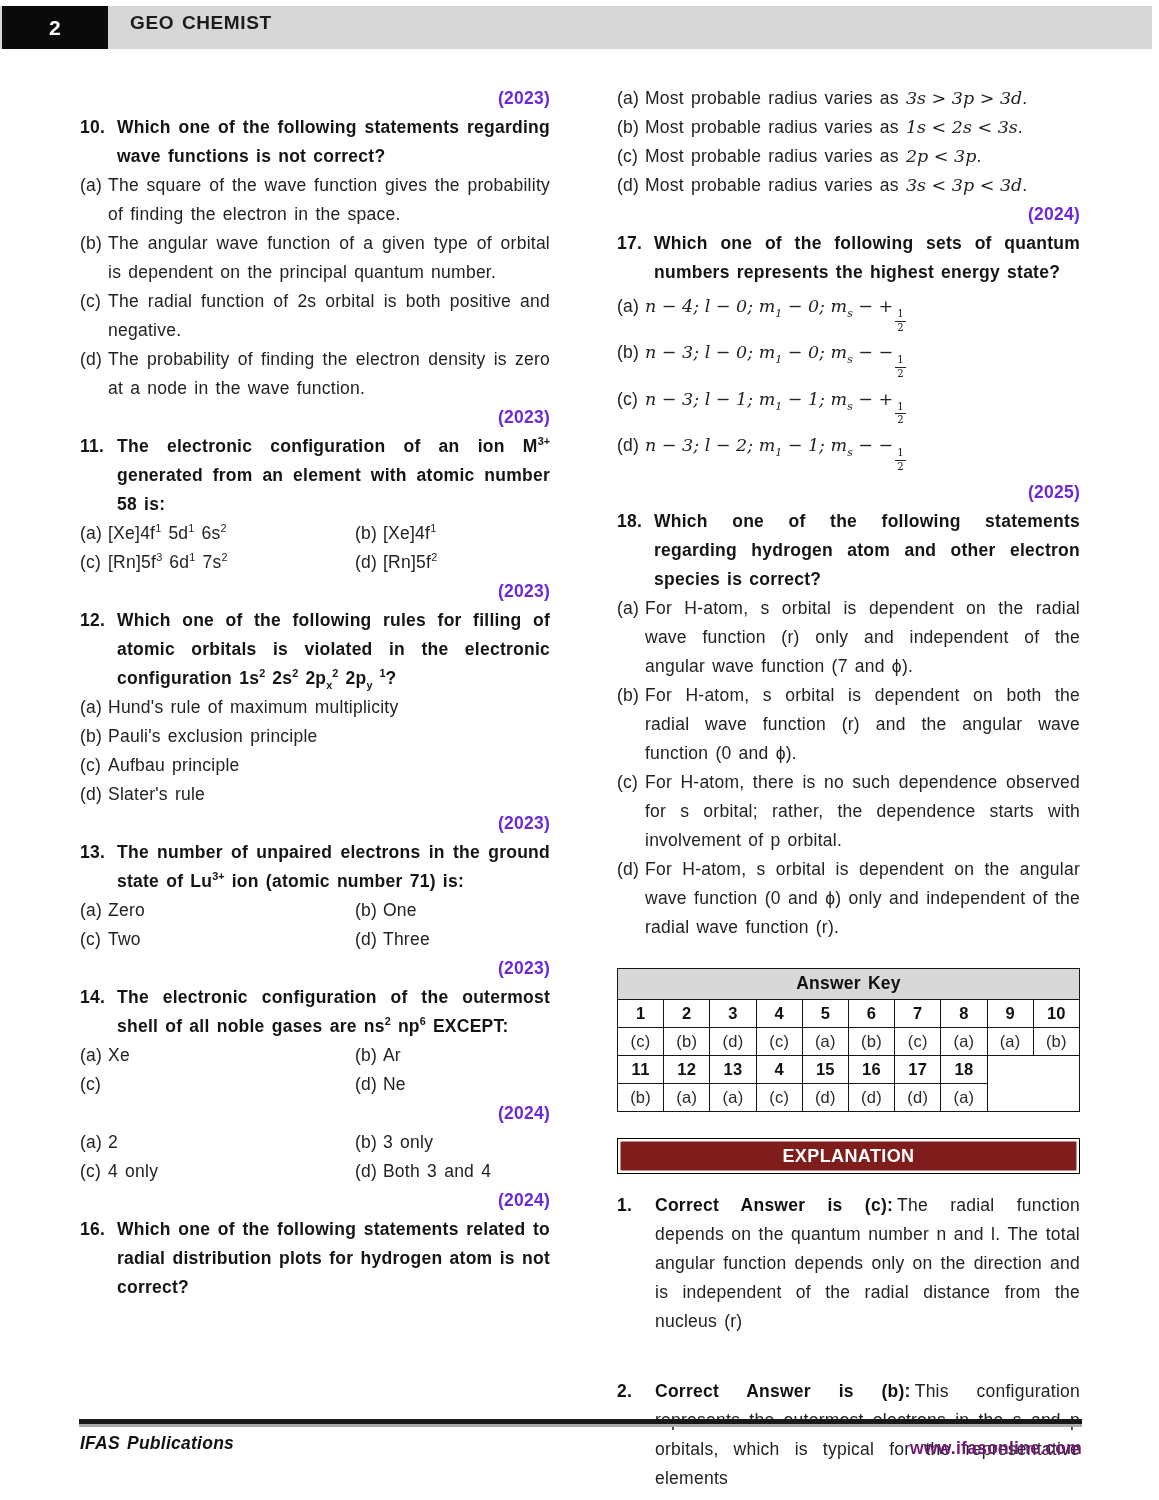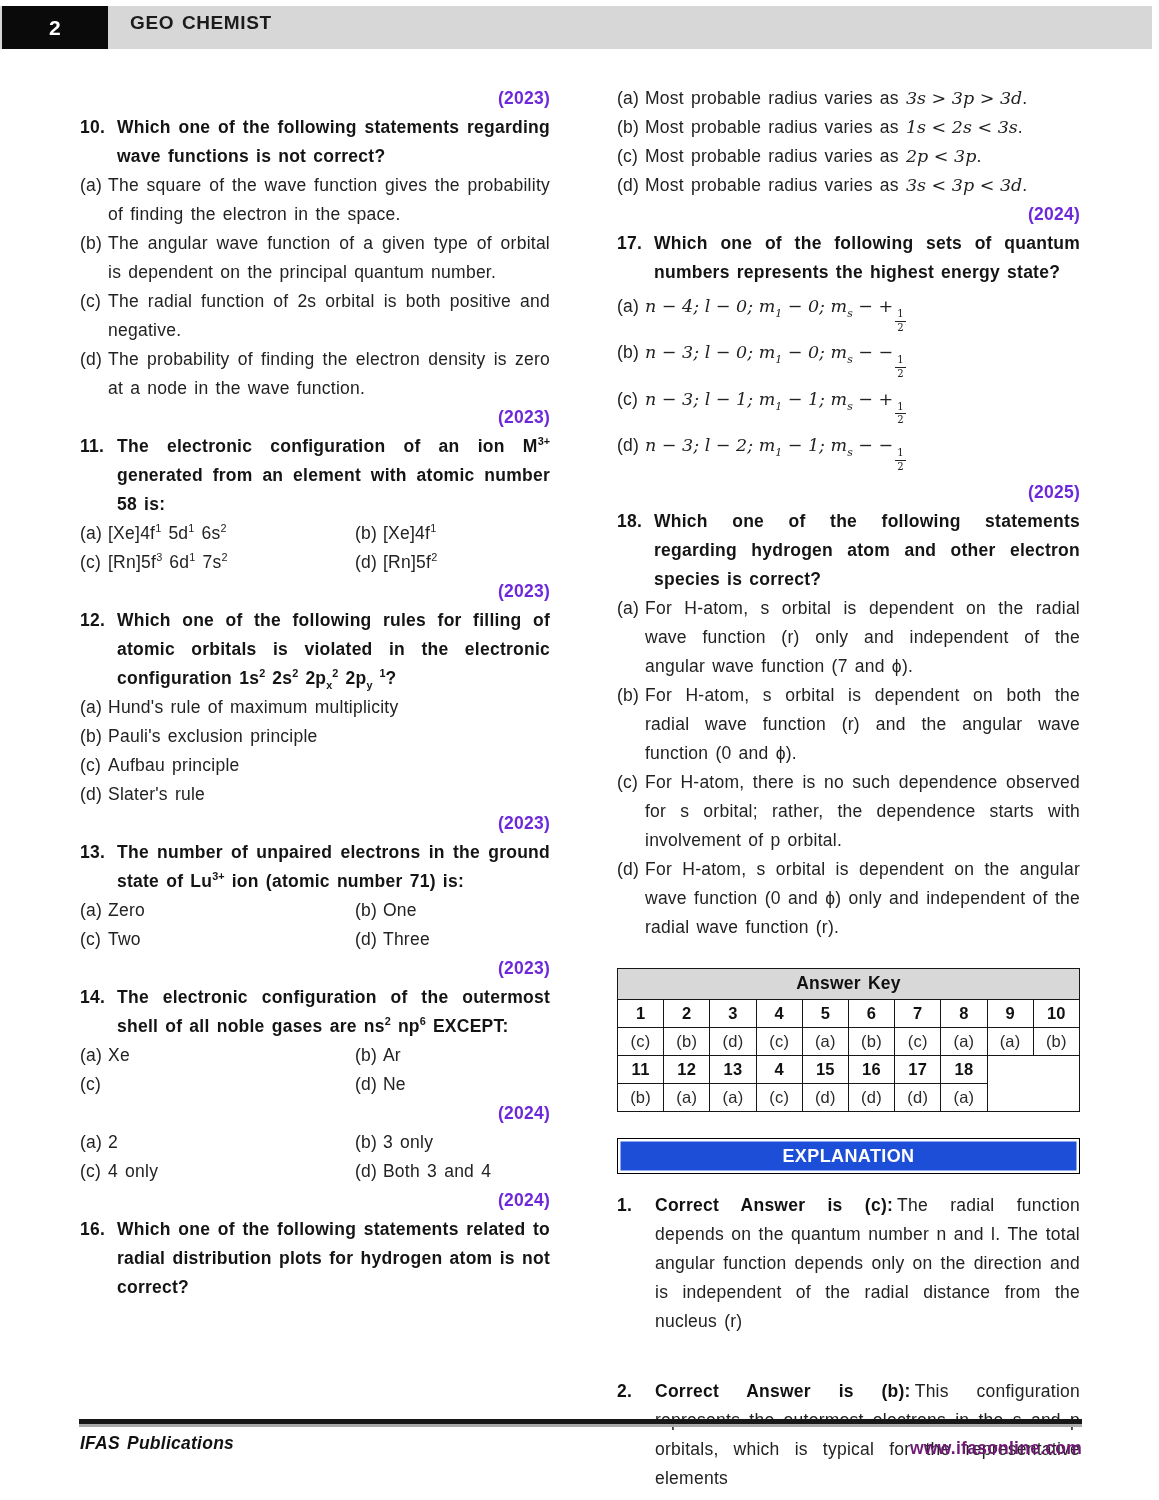--- a/index.html
+++ b/index.html
@@ -36,21 +36,21 @@
     line-height:1.05; vertical-align:-0.5em; margin-left:2px; font-style:normal; }
   .fn { border-bottom:1.4px solid #222; padding:0 2px 1px; }
   .fd { padding-top:1px; }
   
   table.ak { width:100%; border-collapse:collapse; table-layout:fixed; margin-top:26px;
     font-size:16.5px; line-height:normal; }
   table.ak td { border:1.7px solid #161616; text-align:center; height:27px; padding:0; color:#2a2a2a; }
   table.ak td.title { background:#d8d8d8; font-weight:bold; font-size:17.5px; height:30px; color:#111; }
   table.ak td.n { font-weight:bold; color:#111; }
   
-  .expl-bar { margin-top:26px; background:#1d4ed8; border:1.5px solid #000;
+  .expl-bar { margin-top:26px; background:#7f1d1d; border:1.5px solid #000;
     box-shadow:inset 0 0 0 2.5px #fff; color:#fff; font-weight:bold; text-align:center;
     font-size:18px; height:34px; line-height:34px; letter-spacing:0.4px; }
   .expl { display:flex; margin-top:17px; }
   .expl.second { margin-top:41px; }
   .enum  { flex:none; width:38px; font-weight:bold; color:#111; }
   .ebody { flex:1; text-align:justify; }
   .elead { font-weight:bold; color:#111; margin-right:4px;margin-top:28px; }
   
   .footer-rule  { position:absolute; left:79px; top:1419px; width:1003px; }
   .footer-rule .fr1 { height:5px; background:#171717; }

